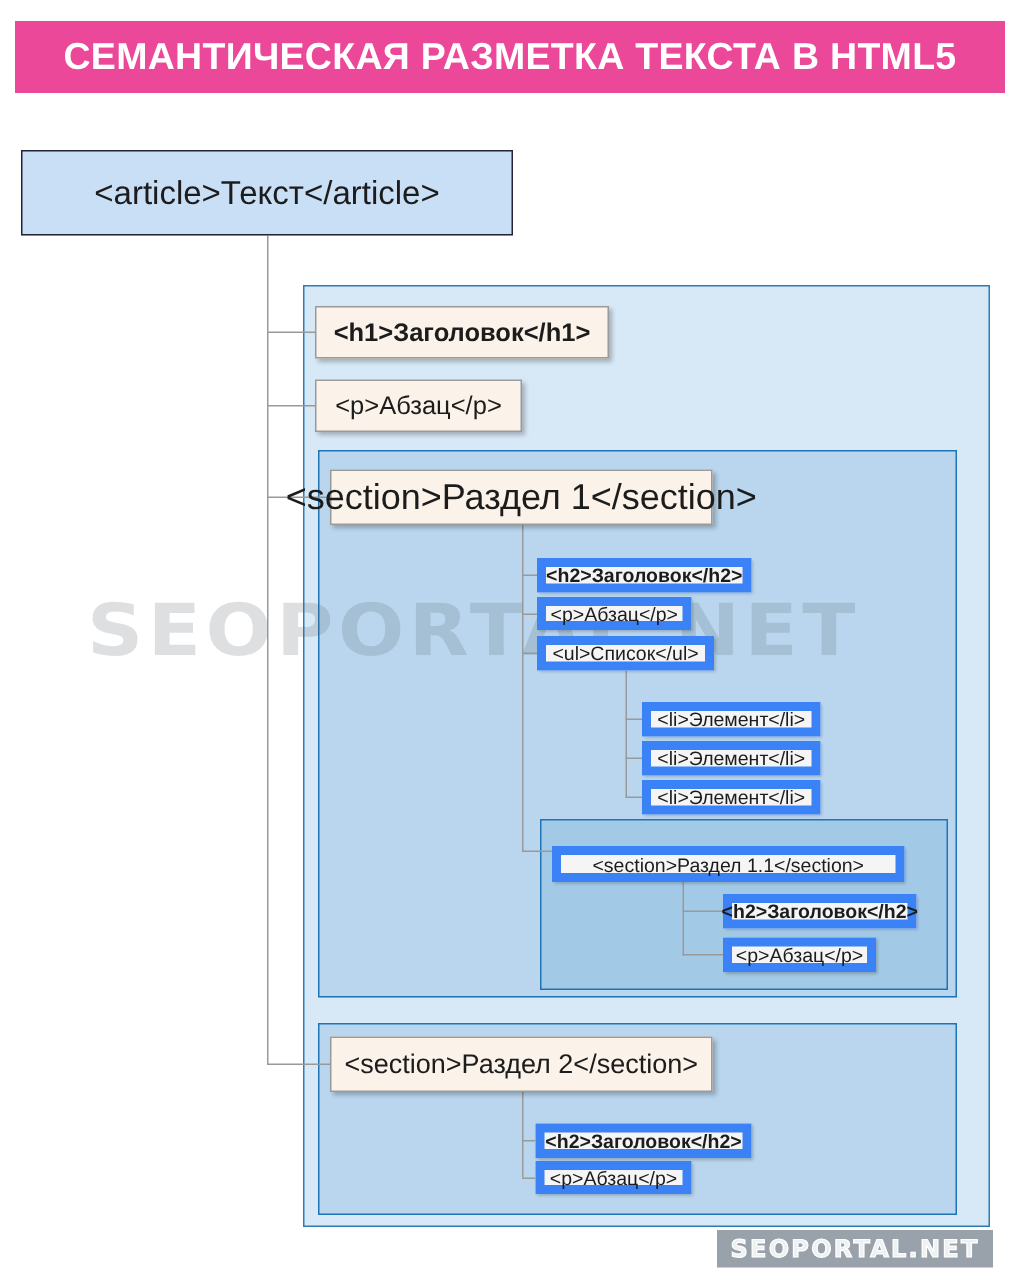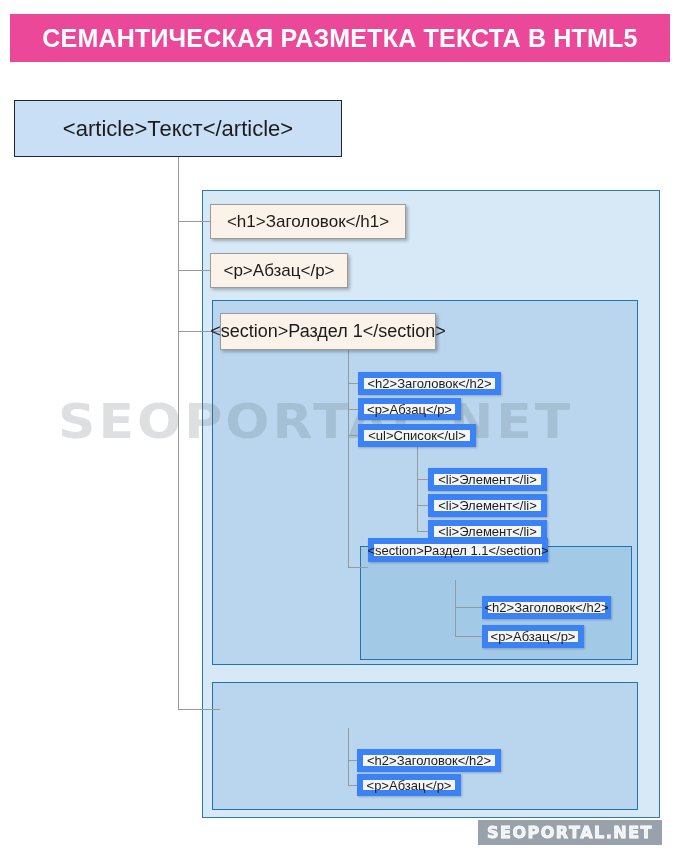--- a/index.html
+++ b/index.html
@@ -59,21 +59,21 @@
   .box-lg {
     background:#fbf2e9; border:1px solid #9a9a9a;
     box-shadow:2px 2px 3px rgba(0,0,0,0.25);
     font-size:17px;
   }
   .box-sm {
     background:#f5f5f5; border:6px solid #3b82f6;
     box-shadow:1px 1px 2px rgba(0,0,0,0.22);
     font-size:13px;
   }
-  .bold { font-weight:normal; }
+  .bold { font-weight:bold; }
   
   .badge {
     position:absolute; left:478px; top:820px; width:184px; height:25px;
     background:#99a2aa; z-index:5;
     display:flex; align-items:center; justify-content:center;
     font-family:"DejaVu Sans", sans-serif;
     font-size:16px; font-weight:bold; letter-spacing:1.5px;
     color:#eef1f3; -webkit-text-stroke:0.8px #ffffff;
   }
 </style>
@@ -114,32 +114,33 @@
 
   <div class="vline" style="left:348px; top:728px; height:57px;"></div>
   <div class="hline" style="left:348px; top:760px; width:9px;"></div>
   <div class="hline" style="left:348px; top:785px; width:9px;"></div>
 
   <div class="box box-article">&lt;article&gt;Текст&lt;/article&gt;</div>
 
   <div class="box box-lg bold" style="left:210px; top:204px; width:196px; height:35px;">&lt;h1&gt;Заголовок&lt;/h1&gt;</div>
   <div class="box box-lg" style="left:210px; top:253px; width:138px; height:35px;">&lt;p&gt;Абзац&lt;/p&gt;</div>
 
-  <div class="box box-lg" style="left:220px; top:313px; width:216px; height:37px; font-size:18px;">&lt;section&gt;Раздел 1&lt;/section&gt;</div>
+  <div class="box box-lg" style="left:220px; top:313px; width:255px; height:37px; font-size:24px;">&lt;section&gt;Раздел 1&lt;/section&gt;</div>
 
   <div class="box box-sm bold" style="left:358px; top:372px; width:143px; height:23px;">&lt;h2&gt;Заголовок&lt;/h2&gt;</div>
   <div class="box box-sm" style="left:358px; top:398px; width:103px; height:22px;">&lt;p&gt;Абзац&lt;/p&gt;</div>
   <div class="box box-sm" style="left:358px; top:424px; width:118px; height:23px;">&lt;ul&gt;Список&lt;/ul&gt;</div>
 
   <div class="box box-sm" style="left:428px; top:468px; width:119px; height:23px;">&lt;li&gt;Элемент&lt;/li&gt;</div>
   <div class="box box-sm" style="left:428px; top:494px; width:119px; height:23px;">&lt;li&gt;Элемент&lt;/li&gt;</div>
   <div class="box box-sm" style="left:428px; top:520px; width:119px; height:23px;">&lt;li&gt;Элемент&lt;/li&gt;</div>
 
-  <div class="box box-sm" style="left:368px; top:538px; width:180px; height:24px;">&lt;section&gt;Раздел 1.1&lt;/section&gt;</div>
+  <div class="box box-sm" style="left:368px; top:564px; width:235px; height:24px;">&lt;section&gt;Раздел 1.1&lt;/section&gt;</div>
   <div class="box box-sm bold" style="left:482px; top:596px; width:129px; height:23px;">&lt;h2&gt;Заголовок&lt;/h2&gt;</div>
   <div class="box box-sm" style="left:482px; top:625px; width:102px; height:23px;">&lt;p&gt;Абзац&lt;/p&gt;</div>
 
+  <div class="box box-lg" style="left:220px; top:691px; width:255px; height:37px; font-size:18px;">&lt;section&gt;Раздел 2&lt;/section&gt;</div>
   <div class="box box-sm bold" style="left:357px; top:749px; width:144px; height:23px;">&lt;h2&gt;Заголовок&lt;/h2&gt;</div>
   <div class="box box-sm" style="left:357px; top:774px; width:104px; height:22px;">&lt;p&gt;Абзац&lt;/p&gt;</div>
 
   <div class="badge">SEOPORTAL.NET</div>
 
 </div>
 
 </body></html>

